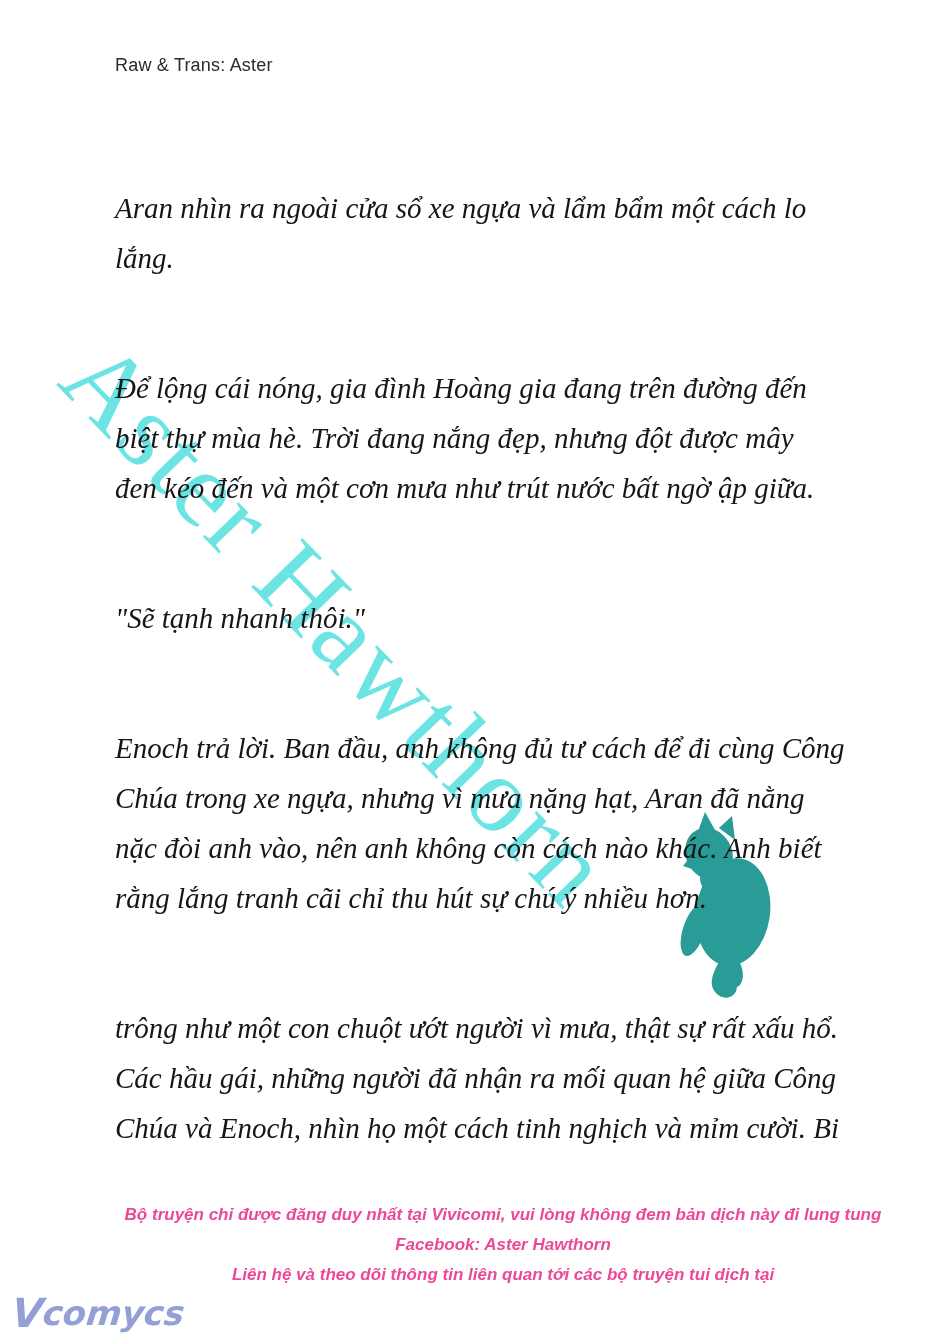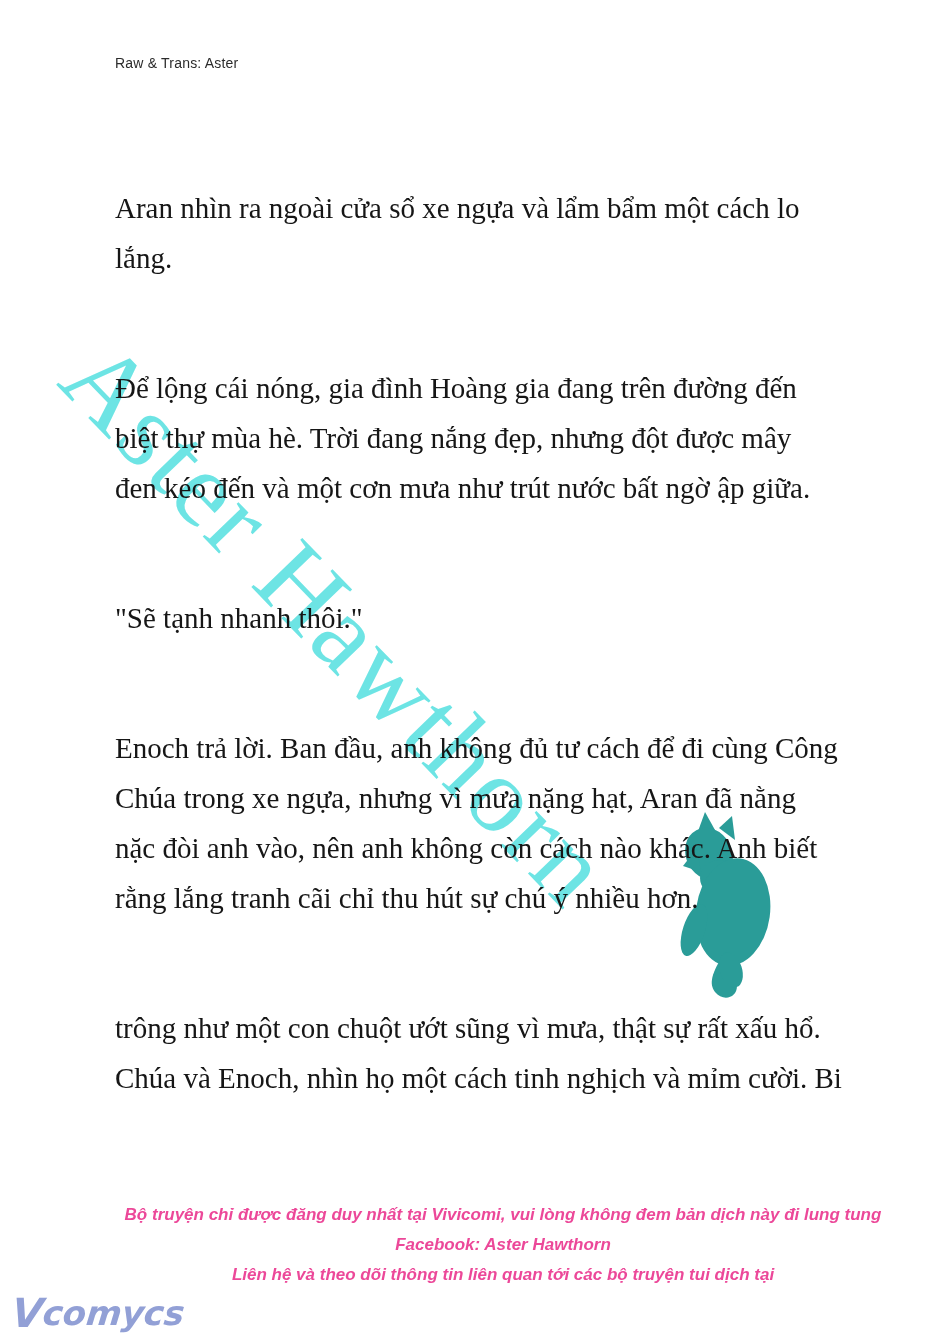--- a/index.html
+++ b/index.html
@@ -9,21 +9,21 @@
     position: relative;
     overflow: hidden;
     font-family: "Liberation Serif", "DejaVu Serif", serif;
   }
   .page { position: absolute; inset: 0; }
 
   .credit-header {
     position: absolute;
     left: 115px; top: 55px;
     font-family: "Liberation Sans", "DejaVu Sans", sans-serif;
-    font-size: 14px;
+    font-size: 18px;
     color: #2b2b2b;
     letter-spacing: 0.2px;
   }
 
   .watermark {
     position: absolute;
     left: 126px; top: 316px;
     font-family: "Liberation Serif", "DejaVu Serif", serif;
     font-size: 108px;
     letter-spacing: 3px;
@@ -46,21 +46,21 @@
     position: absolute;
     left: 115px; top: 183px;
     width: 726px;
     z-index: 2;
     font-size: 29px;
     line-height: 50px;
     color: #161616;
   }
   .para { margin: 0 0 80px 0; }
   .para:last-child { margin-bottom: 0; }
-  .line { white-space: nowrap; }
+  .line { white-space: nowrap; font-style: italic; }
 
   .footer {
     position: absolute;
     left: 0; top: 1200px;
     width: 950px;
     text-align: center;
     z-index: 2;
     font-family: "Liberation Sans", "DejaVu Sans", sans-serif;
     font-style: italic;
     font-weight: bold;
@@ -129,21 +129,22 @@
     <div class="para">
       <div class="line">"Sẽ tạnh nhanh thôi."</div>
     </div>
     <div class="para">
       <div class="line">Enoch trả lời. Ban đầu, anh không đủ tư cách để đi cùng Công</div>
       <div class="line">Chúa trong xe ngựa, nhưng vì mưa nặng hạt, Aran đã nằng</div>
       <div class="line">nặc đòi anh vào, nên anh không còn cách nào khác. Anh biết</div>
       <div class="line">rằng lắng tranh cãi chỉ thu hút sự chú ý nhiều hơn.</div>
     </div>
     <div class="para">
-      <div class="line">trông như một con chuột ướt sũng vì mưa, thật sự rất xấu hổ.</div>
+      <div class="line">trông như một con chuột ướt người vì mưa, thật sự rất xấu hổ.</div>
+      <div class="line">Các hầu gái, những người đã nhận ra mối quan hệ giữa Công</div>
       <div class="line">Chúa và Enoch, nhìn họ một cách tinh nghịch và mỉm cười. Bi</div>
     </div>
   </div>
 
   <div class="footer" style="color: #ec4899; margin-left: 28px;">
     <div>Bộ truyện chỉ được đăng duy nhất tại Vivicomi, vui lòng không đem bản dịch này đi lung tung</div>
     <div>Facebook: Aster Hawthorn</div>
     <div>Liên hệ và theo dõi thông tin liên quan tới các bộ truyện tui dịch tại</div>
   </div>
 

